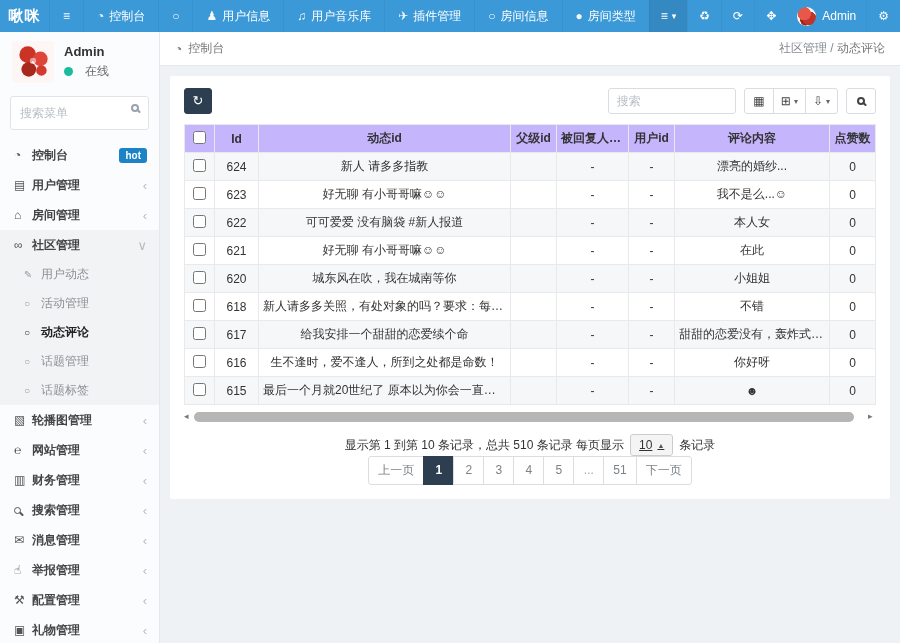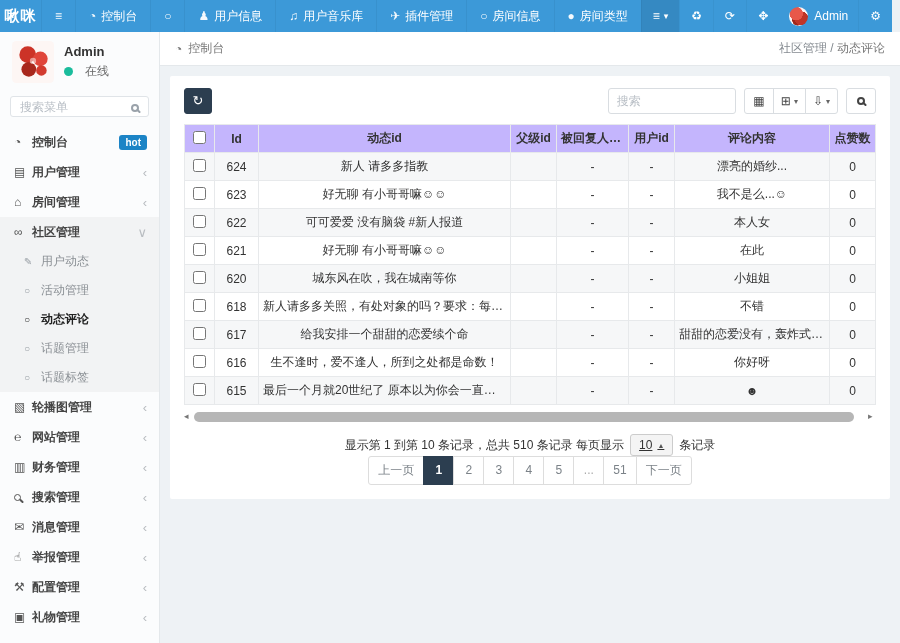--- a/index.html
+++ b/index.html
@@ -1,21 +1,21 @@
 <!DOCTYPE html>
 <html><head>
 <meta charset="utf-8">
 <style>
   * { margin:0; padding:0; box-sizing:border-box; }
   html,body { width:900px; height:643px; overflow:hidden; }
   body { font-family:"Liberation Sans","DejaVu Sans",sans-serif; font-size:12px; color:#333; background:#eef2f5; }
   .app { position:relative; width:900px; height:643px; overflow:hidden; }
 
   
-  .navbar { position:absolute; top:0; left:0; right:8px; height:32px; background:#3c99d8; display:flex; align-items:stretch; color:#fff; z-index:10; }
+  .navbar { position:absolute; top:0; left:0; right:0; height:32px; background:#3c99d8; display:flex; align-items:stretch; color:#fff; z-index:10; }
   .brand { width:160px; text-align:center; line-height:32px; font-size:15px; font-weight:bold; letter-spacing:1px; cursor:pointer; }
   .nav-left { display:flex; align-items:stretch; flex:1; }
   .nav-item { display:flex; align-items:center; gap:5px; padding:0 13px; font-size:12px; line-height:32px; border-left:1px solid rgba(0,0,0,0.05); cursor:pointer; white-space:nowrap; }
   .nav-item .ic { font-size:12px; opacity:.95; }
   .nav-right { display:flex; align-items:stretch; }
   .nav-tool { display:flex; align-items:center; padding:0 11px; cursor:pointer; border-left:1px solid rgba(0,0,0,0.04); }
   .nav-tool.dim { background:rgba(0,0,0,0.10); }
   .nav-tool .caret { font-size:9px; margin-left:4px; }
   .nav-avatar { width:19px; height:19px; border-radius:50%; background:
       radial-gradient(circle at 38% 35%, #e8584a 0 38%, transparent 40%),
@@ -25,21 +25,21 @@
   .nav-user { display:flex; align-items:center; padding:0 10px; cursor:pointer; }
 
   
   .sidebar { position:absolute; top:32px; left:0; width:160px; bottom:0; background:#fbfcfd; border-right:1px solid #e4e8eb; overflow:hidden; }
   .user-panel { display:flex; align-items:center; gap:10px; padding:9px 12px 7px 12px; }
   .user-avatar { width:42px; height:42px; flex:0 0 42px; }
   .user-meta .uname { font-size:13px; font-weight:bold; color:#333; margin-bottom:4px; }
   .user-meta .ustatus { color:#666; font-size:12px; display:flex; align-items:center; gap:12px; }
   .dot-online { width:9px; height:9px; border-radius:50%; background:#1abc9c; display:inline-block; }
   .side-search { margin:6px 10px 10px 10px; position:relative; }
-  .side-search input { width:100%; height:21px; border:1px solid #e0e4e8; border-radius:3px; padding:0 26px 0 9px; font-size:12px; color:#555; background:#fff; outline:none; font-family:inherit; }
+  .side-search input { width:100%; height:34px; border:1px solid #e0e4e8; border-radius:3px; padding:0 26px 0 9px; font-size:12px; color:#555; background:#fff; outline:none; font-family:inherit; }
   .side-search input::placeholder { color:#b9bfc6; }
   .side-search .mag { position:absolute; right:10px; top:8px; color:#9aa2aa; }
 
   .menu { list-style:none; }
   .m-item { height:30px; display:flex; align-items:center; padding:0 12px 0 14px; cursor:pointer; color:#444; }
   .m-item .ic { width:18px; font-size:12px; color:#555; text-align:left; flex:0 0 18px; }
   .m-item .lbl { font-weight:bold; font-size:12px; flex:1; }
   .m-item .chev { color:#b8bcc0; font-size:13px; line-height:1; }
   .badge-hot { background:#1c84c6; color:#fff; font-size:10px; font-weight:bold; padding:2px 6px; border-radius:3px; }
   .group-open { background:#f2f3f4; }

